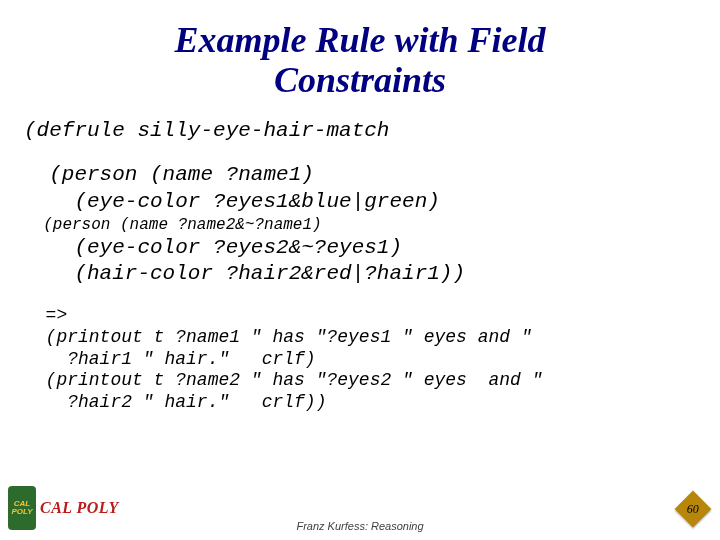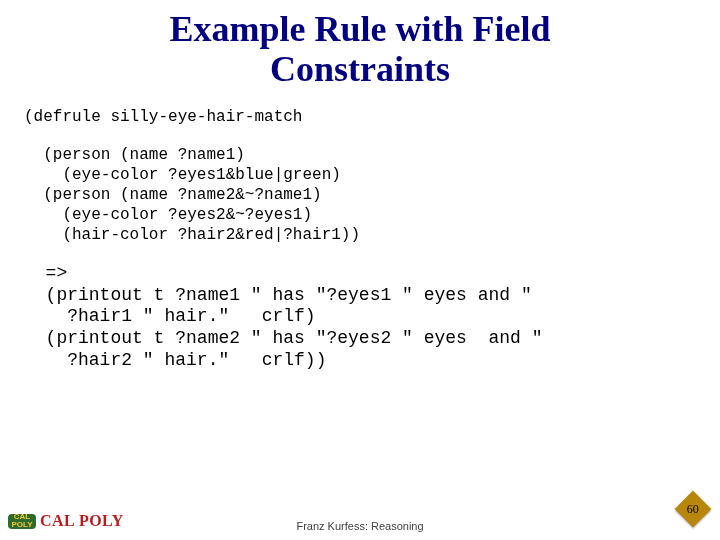--- a/index.html
+++ b/index.html
@@ -7,34 +7,35 @@
       width: 720px;
       height: 540px;
       background: #ffffff;
       font-family: Arial, sans-serif;
       position: relative;
       overflow: hidden;
     }
     .slide {
       width: 100%;
       height: 100%;
-      padding: 10px 20px;
+      padding: 21px 20px;
+      font-style: italic;
     }
     .title {
       font-family: "Times New Roman", serif;
       font-size: 36px;
       font-weight: bold;
       color: #000080;
       text-align: center;
       line-height: 1.1;
       margin-bottom: 18px;
     }
     .code {
       font-family: "Courier New", monospace;
-      font-size: 16px;
+      font-size: 21px;
       color: #000000;
       line-height: 1.25;
       white-space: pre;
       margin-left: 4px;
     }
     .code-block {
       margin-bottom: 18px;
     }
     .code-block-tight {
       font-size: 16px;
@@ -46,21 +47,21 @@
     .logo {
       position: absolute;
       left: 8px;
       bottom: 10px;
       display: flex;
       align-items: center;
       gap: 4px;
     }
     .logo-badge {
       width: 28px;
-      height: 15px;
+      height: 44px;
       background: #2d6b2d;
       border-radius: 4px;
       color: #f4c430;
       font-size: 8px;
       font-weight: bold;
       display: flex;
       align-items: center;
       justify-content: center;
       text-align: center;
       line-height: 1;

